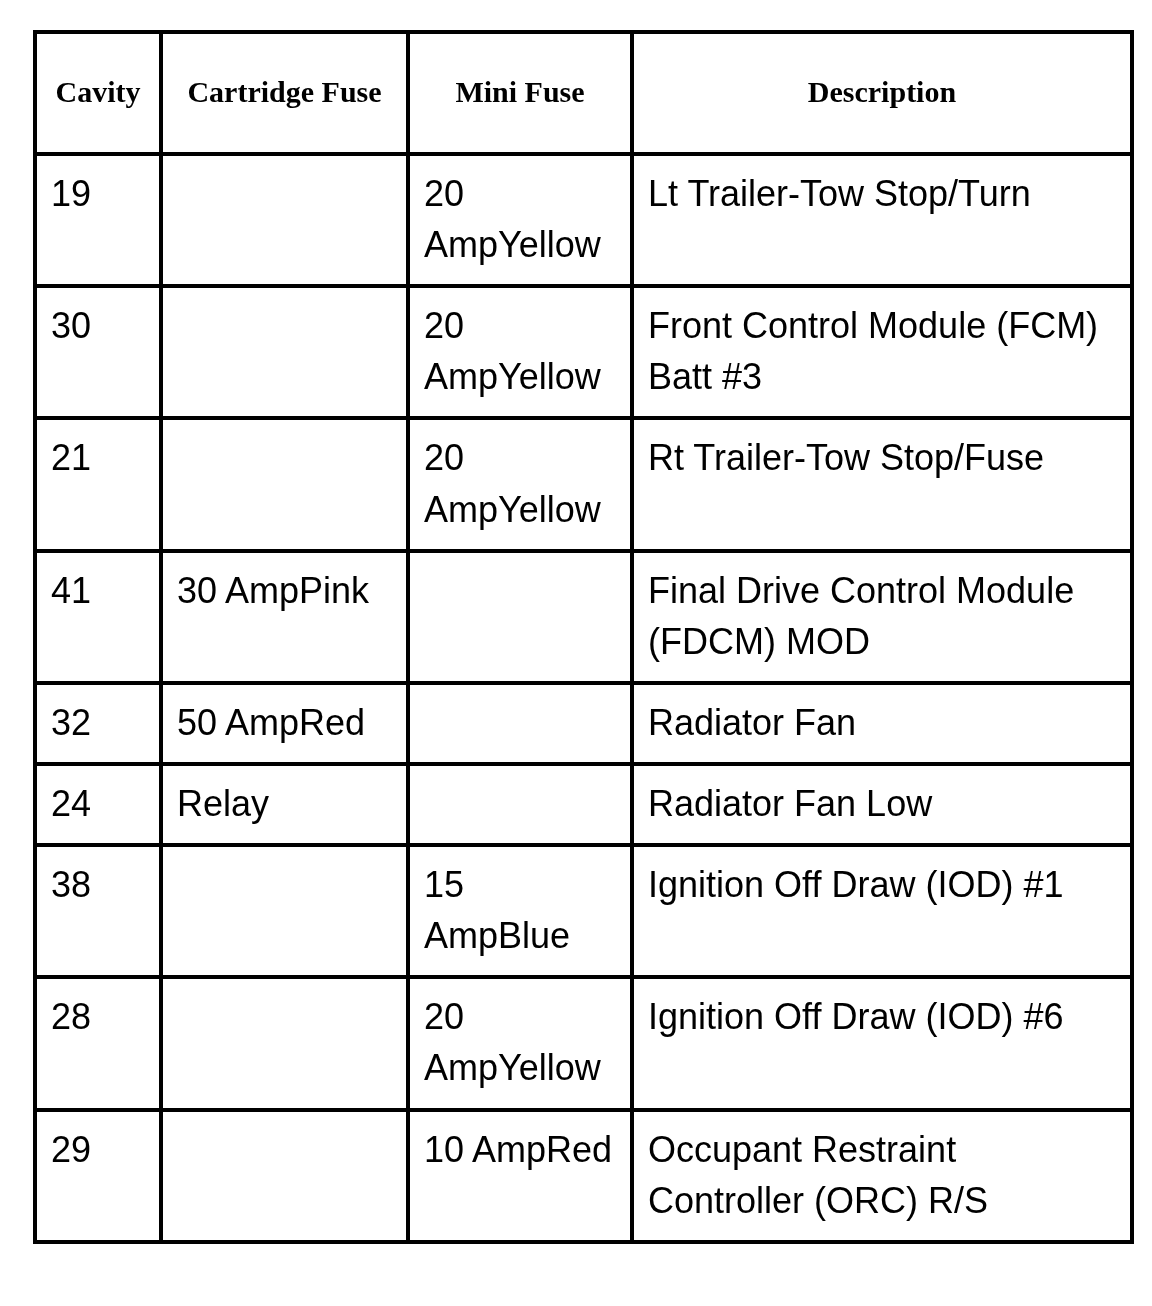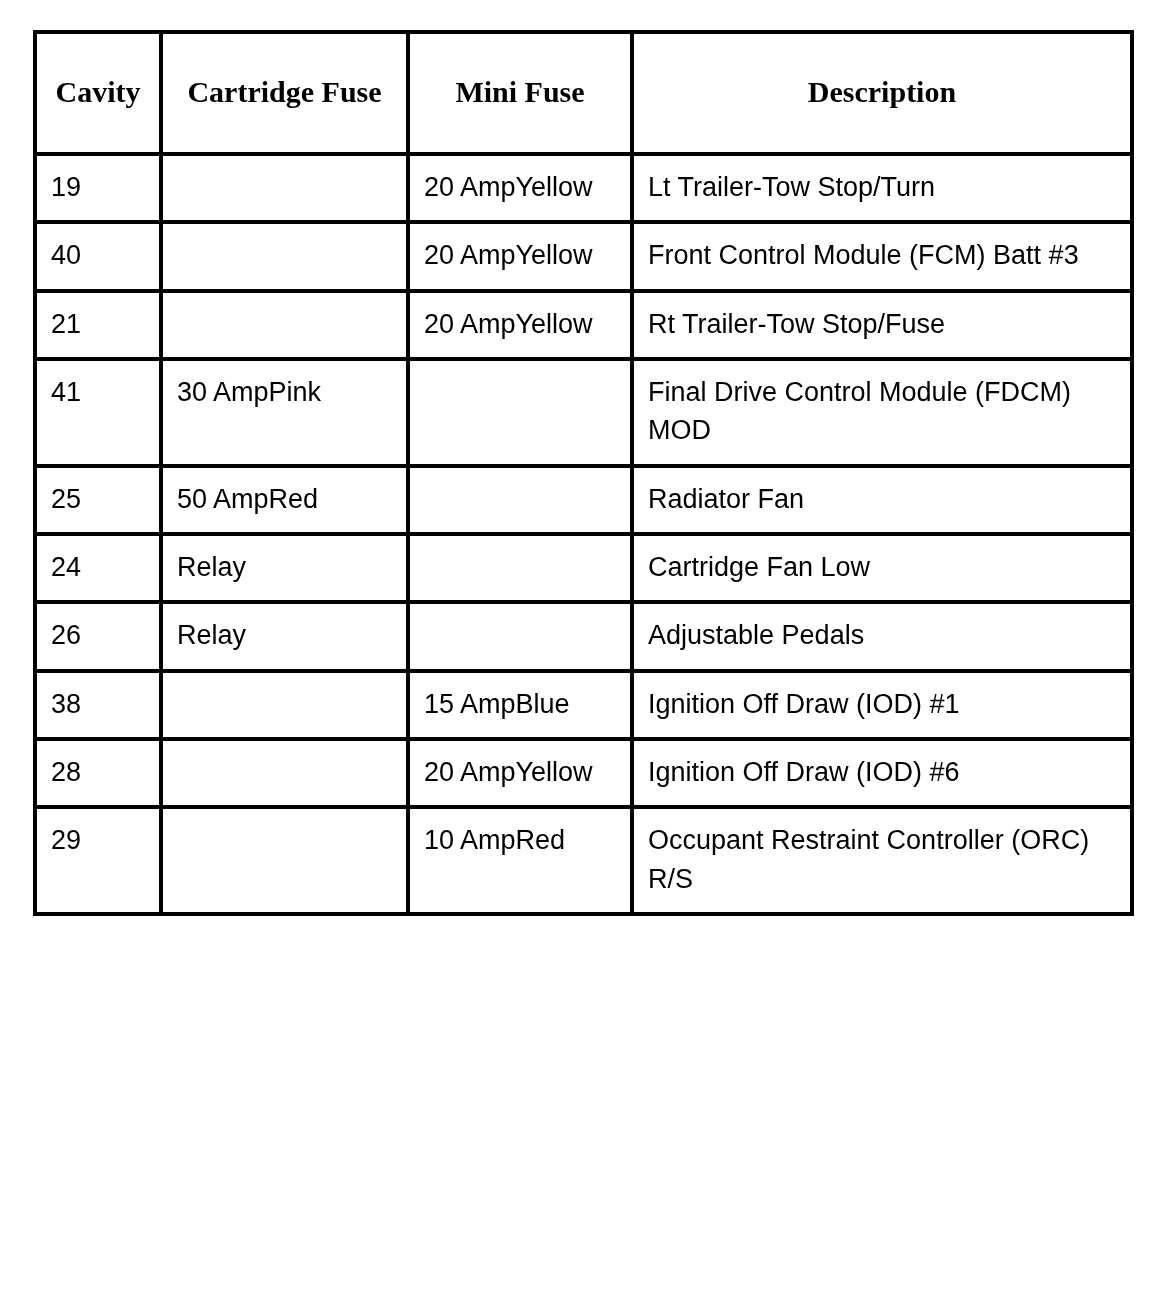--- a/index.html
+++ b/index.html
@@ -41,21 +41,21 @@
     font-weight: bold;
     font-size: 30px;
     text-align: center;
     line-height: 1.18;
     padding: 16px 6px 18px 6px;
     height: 84px;
     vertical-align: middle;
   }
   table.fuse-table tbody td {
     font-family: "Liberation Sans", sans-serif;
-    font-size: 27px;
+    font-size: 36px;
     line-height: 1.42;
     color: #000000;
     padding: 12px 12px 14px 14px;
   }
   td.cell-cavity { white-space: nowrap; }
   td.cell-mid-align {
     vertical-align: middle;
   }
 </style>
 </head>
@@ -78,54 +78,48 @@
       </tr>
     </thead>
     <tbody>
         <tr>
           <td class="cell-cavity">19</td>
           <td class=""></td>
           <td class="">20 AmpYellow</td>
           <td class="">Lt Trailer-Tow Stop/Turn</td>
         </tr>
         <tr>
-          <td class="cell-cavity">40</td>
+          <td class="cell-cavity">30</td>
           <td class=""></td>
           <td class="">20 AmpYellow</td>
           <td class="">Front Control Module (FCM) Batt #3</td>
         </tr>
         <tr>
           <td class="cell-cavity">21</td>
           <td class=""></td>
           <td class="">20 AmpYellow</td>
           <td class="">Rt Trailer-Tow Stop/Fuse</td>
         </tr>
         <tr>
           <td class="cell-cavity">41</td>
           <td class="">30 AmpPink</td>
           <td class=""></td>
           <td class="">Final Drive Control Module (FDCM) MOD</td>
         </tr>
         <tr>
-          <td class="cell-cavity">25</td>
+          <td class="cell-cavity">32</td>
           <td class="">50 AmpRed</td>
           <td class=""></td>
           <td class="">Radiator Fan</td>
         </tr>
         <tr>
           <td class="cell-cavity">24</td>
           <td class="">Relay</td>
           <td class=""></td>
-          <td class="">Cartridge Fan Low</td>
-        </tr>
-        <tr>
-          <td class="cell-cavity">26</td>
-          <td class="">Relay</td>
-          <td class=""></td>
-          <td class="">Adjustable Pedals</td>
+          <td class="">Radiator Fan Low</td>
         </tr>
         <tr>
           <td class="cell-cavity">38</td>
           <td class=""></td>
           <td class="">15 AmpBlue</td>
           <td class="">Ignition Off Draw (IOD) #1</td>
         </tr>
         <tr>
           <td class="cell-cavity">28</td>
           <td class=""></td>

